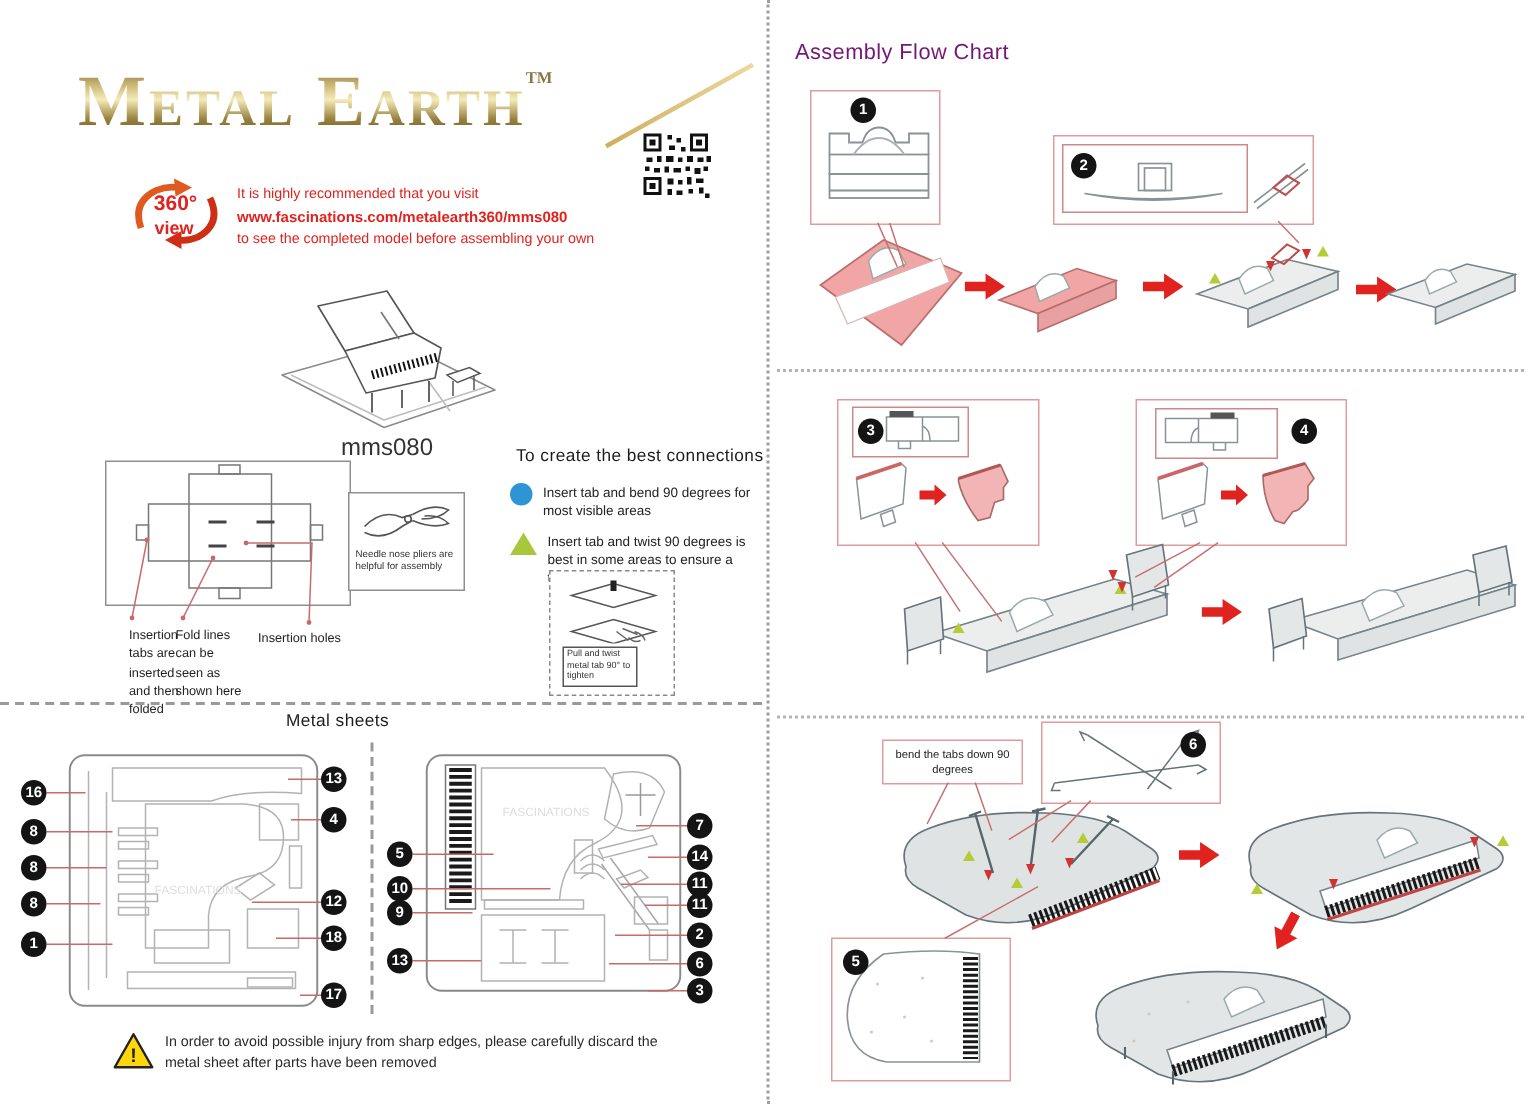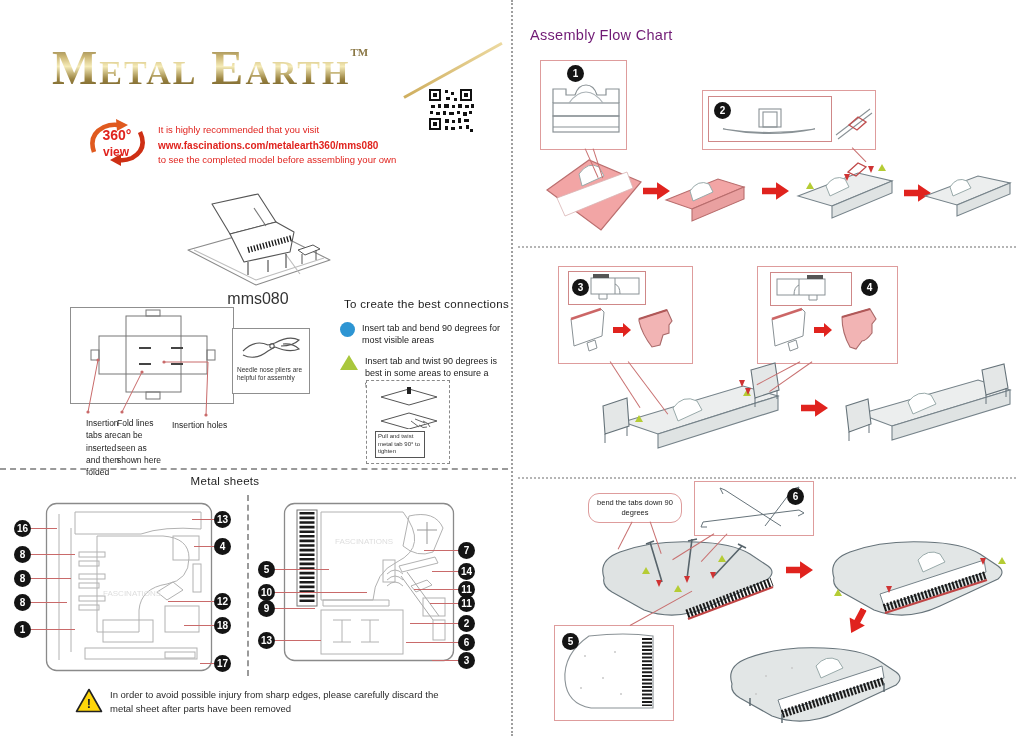--- a/index.html
+++ b/index.html
@@ -461,21 +461,21 @@
       <path d="M54,66 L172,30 L172,44 L54,80 Z" fill="#dfe3e3" stroke="#76838a" stroke-width="1.1"></path>
       <path d="M70,42 q10,-13 23,-7 l5,9 l-23,10 z" fill="#fff" stroke="#9aa"></path>
       <path d="M8,46 L30,39 L33,64 L11,72 Z" fill="#e4e7e7" stroke="#66737a" stroke-width="1.1"></path>
       <path d="M11,72 v9 M31,64 v9" stroke="#66737a" fill="none"></path>
       <path d="M144,10 L166,4 L170,28 L148,35 Z" fill="#e4e7e7" stroke="#66737a" stroke-width="1.1"></path>
       <path d="M148,35 v9 M168,28 v9" stroke="#66737a" fill="none"></path>
     </svg>
 
     <div class="dot-h" style="left:8px;top:477px;width:498px;"></div>
 
-    <div class="sbox" style="left:78px;top:493px;width:92px;height:28px;display:flex;align-items:center;justify-content:center;border-radius:11px;">
+    <div class="sbox" style="left:78px;top:493px;width:92px;height:28px;display:flex;align-items:center;justify-content:center;">
       <div style="font-size:7.5px;text-align:center;line-height:1.3;width:80px;color:#222;">bend the tabs down 90 degrees</div>
     </div>
     <div class="ptr" style="left:122px;top:521px;width:31px;transform:rotate(117deg);"></div>
     <div class="ptr" style="left:140px;top:521px;width:34px;transform:rotate(71deg);"></div>
 
     <div class="sbox" style="left:184px;top:481px;width:118px;height:53px;">
       <div class="badge" style="left:92px;top:6px;">6</div>
       <svg width="116" height="51" viewBox="0 0 116 51">
         <g fill="none" stroke="#66737a" stroke-width="1">
           <path d="M8,40 L104,28 M30,8 L86,44 M98,7 L70,44"></path>

